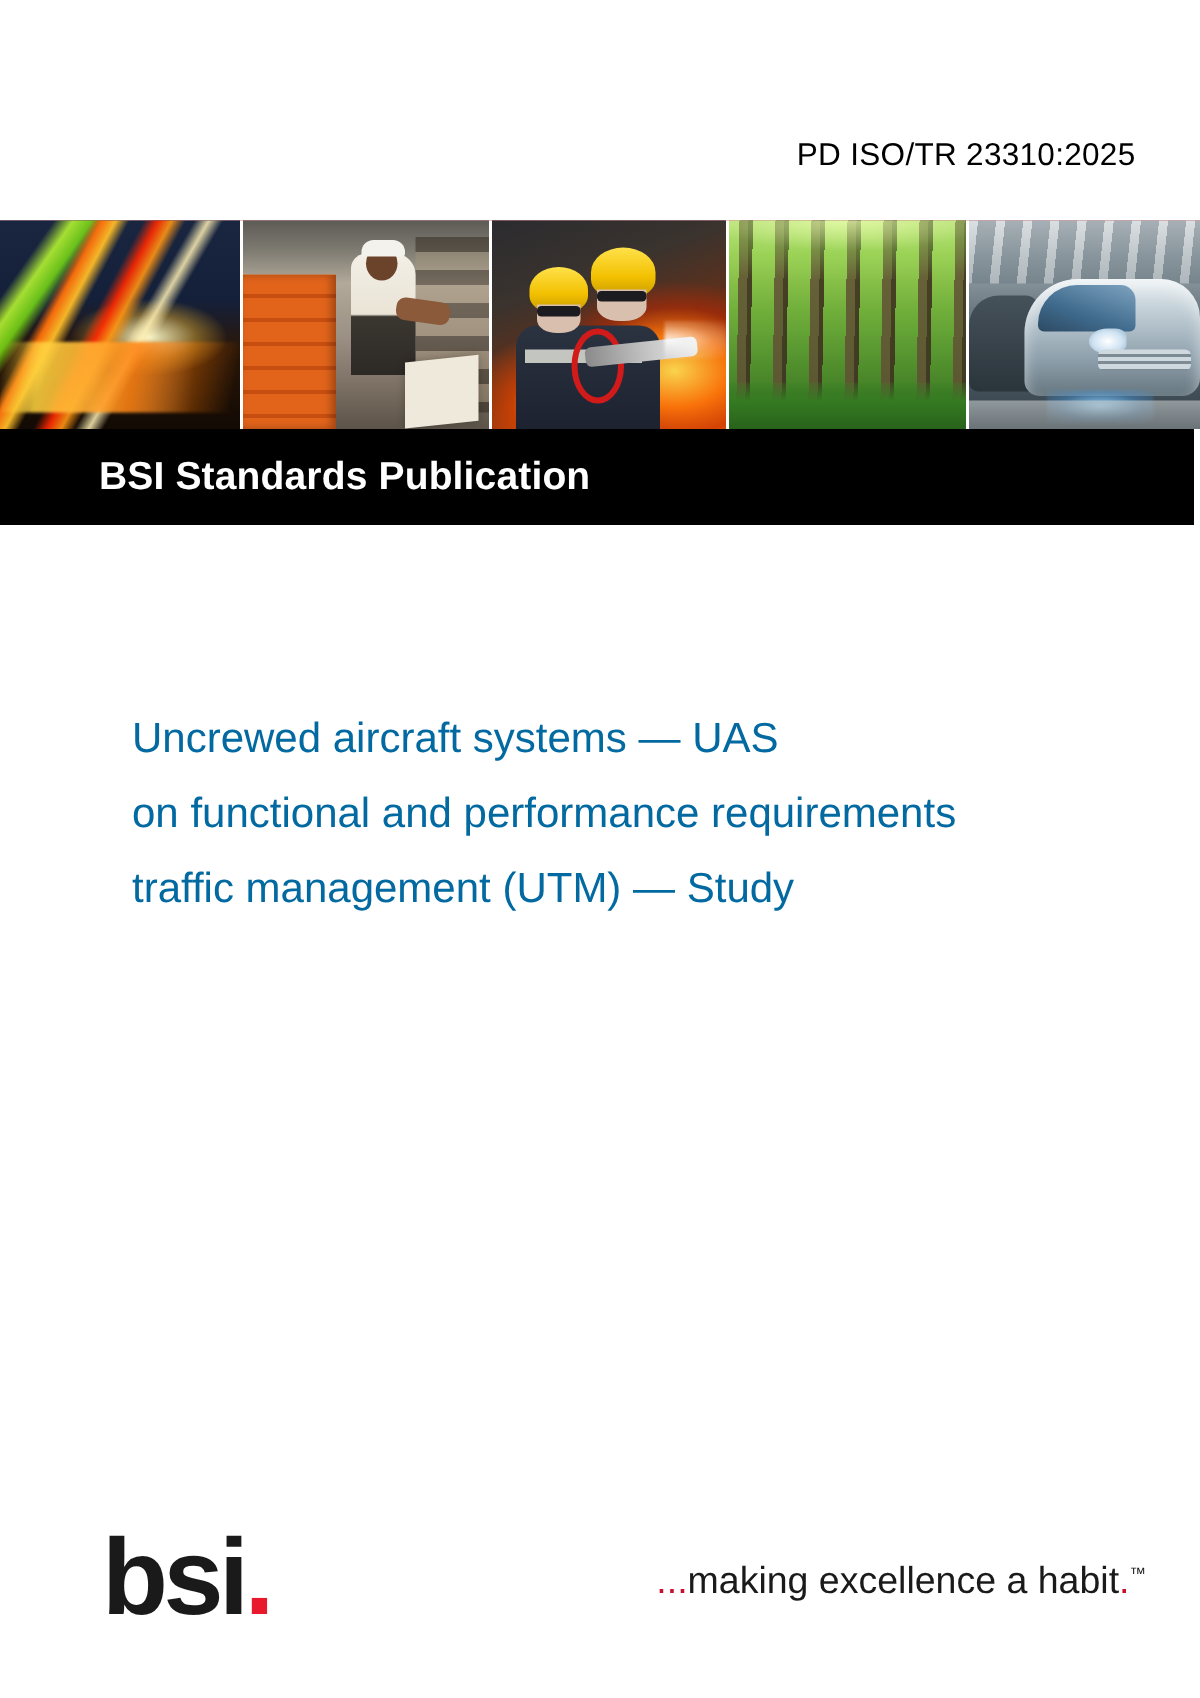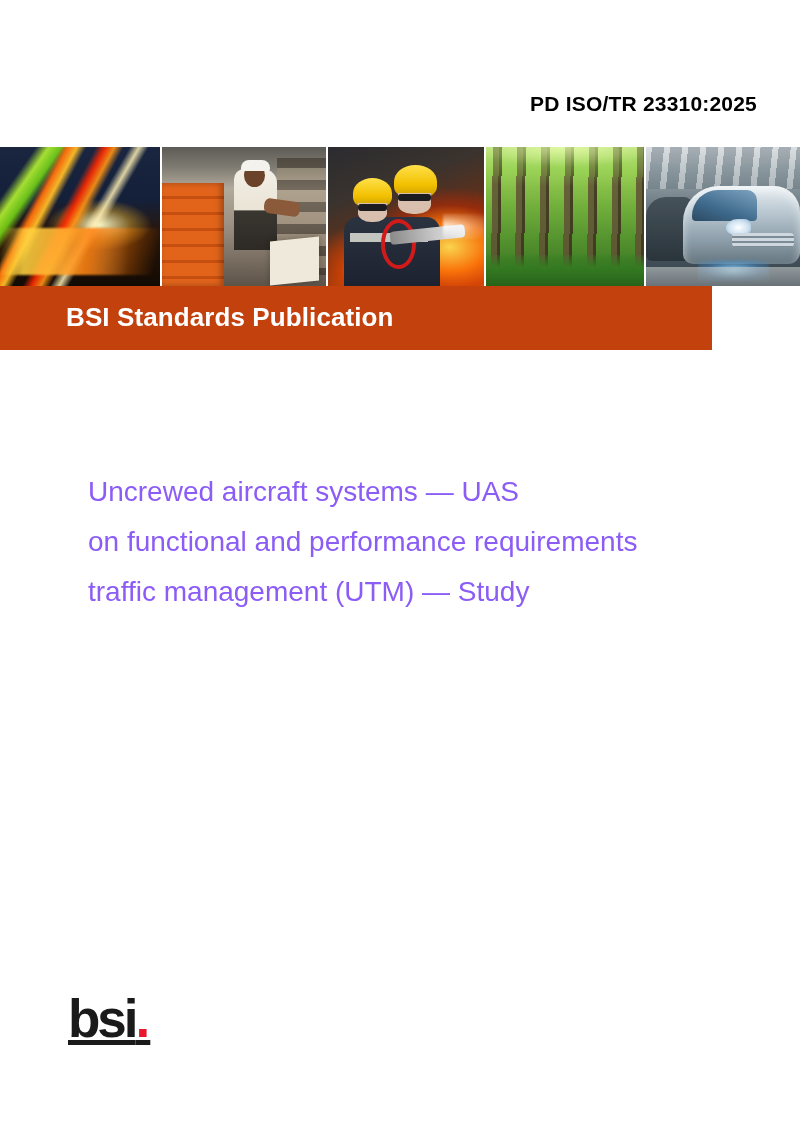--- a/index.html
+++ b/index.html
@@ -16,21 +16,21 @@
     color: #000000;
   }
 
   
   .doc-ref {
     position: absolute;
     top: 92px;
     right: 43px;
     font-family: "Liberation Sans", sans-serif;
     font-size: 21px;
-    font-weight: 700;
+    font-weight: 400;
     letter-spacing: 0.2px;
     color: #000;
     white-space: nowrap;
   }
 
   
   .banner {
     position: absolute;
     top: 147px;
     left: 0;
@@ -256,23 +256,23 @@
     position: absolute; left: 0; right: 0; bottom: 0;
     height: 14%;
     background: linear-gradient(180deg, rgba(200,205,205,.6) 0%, rgba(120,128,132,.8) 100%);
   }
 
   
   .red-bar {
     position: absolute;
     left: 0;
     top: 139px;
-    width: 712px;
+    width: 796px;
     height: 64px;
-    background: #c2410c;
+    background: #000000;
   }
   .red-bar-label {
     position: absolute;
     left: 66px;
     top: 50%;
     transform: translateY(-52%);
     font-family: "Liberation Sans", sans-serif;
     font-size: 26px;
     font-weight: 700;
     color: #ffffff;
@@ -285,44 +285,43 @@
     position: absolute;
     left: 88px;
     top: 467px;
     width: 665px;
   }
   .title-line {
     font-family: "Liberation Sans", sans-serif;
     font-size: 28px;
     font-weight: 400;
     line-height: 50px;
-    color: #8b5cf6;
+    color: #0369a1;
     white-space: nowrap;
   }
 
   
   .footer {
     position: absolute;
     left: 0;
     bottom: 0;
     width: 800px;
     height: 140px;
   }
   .bsi-logo {
     position: absolute;
     left: 68px;
-    top: 0;
-    font-family: "Liberation Sans", sans-serif;
-    font-size: 53px;
+    top: 24px;
+    font-family: "Liberation Sans", sans-serif;
+    font-size: 72px;
     font-weight: 700;
     letter-spacing: -3px;
     color: #1a1a1a;
     line-height: 1;
     white-space: nowrap;
-    text-decoration: underline;
   }
   .bsi-dot {
     color: #e8192c;
     letter-spacing: 0;
   }
   .tagline {
     position: absolute;
     right: 36px;
     top: 48px;
     font-family: "Liberation Sans", sans-serif;
@@ -399,13 +398,14 @@
 
 <div class="title-block">
   <div class="title-line">Uncrewed aircraft systems — UAS</div>
   <div class="title-line">on functional and performance requirements</div>
   <div class="title-line">traffic management (UTM) — Study</div>
 </div>
 
 <div class="footer">
   <div class="bsi-logo"><span>bsi</span><span class="bsi-dot">.</span></div>
 
+  <div class="tagline"><span class="dots">...</span><span>making excellence a habit</span><span class="period">.</span><span class="tm">™</span></div>
 </div>
 
 </body></html>

